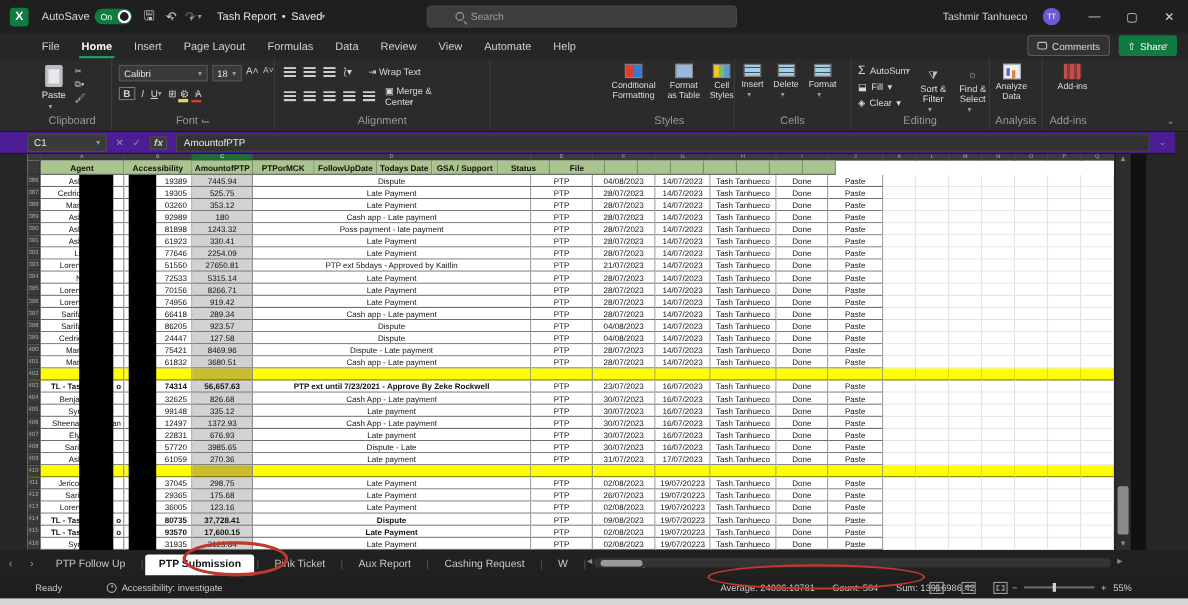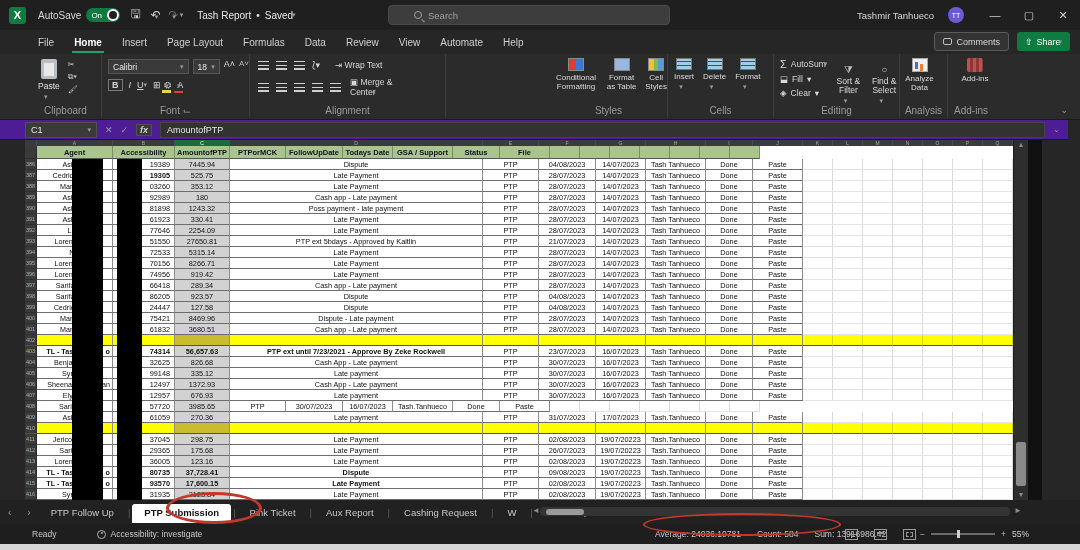--- a/index.html
+++ b/index.html
@@ -454,21 +454,21 @@
         <div class="cell ec" style="width: 30px;"></div>
         <div class="cell ec" style="width: 30px;"></div>
         <div class="cell ec" style="width: 30px;"></div>
         <div class="cell ec" style="width: 30px;"></div>
         <div class="cell ec" style="width: 30px;"></div>
         <div class="cell ec" style="width: 30px;"></div>
       </div>
       <div class="srow">
         <div class="cell rowhdr" style="width: 12px;">387</div>
         <div class="cell agent" style="width: 76px;">Cedrick D</div>
-        <div class="cell acct" style="width: 62px; font-weight: bold;">19305</div>
+        <div class="cell acct" style="width: 62px;">19305</div>
         <div class="cell sel" style="width: 55px;">525.75</div>
         <div class="cell" style="width: 253px;">Late Payment</div>
         <div class="cell" style="width: 56px;">PTP</div>
         <div class="cell" style="width: 57px;">28/07/2023</div>
         <div class="cell" style="width: 50px;">14/07/2023</div>
         <div class="cell" style="width: 60px;">Tash Tanhueco</div>
         <div class="cell" style="width: 47px;">Done</div>
         <div class="cell" style="width: 50px;">Paste</div>
         <div class="cell ec" style="width: 30px;"></div>
         <div class="cell ec" style="width: 30px;"></div>
@@ -854,21 +854,21 @@
         <div class="cell ec" style="width: 30px;"></div>
         <div class="cell ec" style="width: 30px;"></div>
         <div class="cell ec" style="width: 30px;"></div>
         <div class="cell ec" style="width: 30px;"></div>
         <div class="cell ec" style="width: 30px;"></div>
         <div class="cell ec" style="width: 30px;"></div>
       </div>
       <div class="srow">
         <div class="cell rowhdr" style="width: 12px;">407</div>
         <div class="cell agent" style="width: 76px;">Elyssa</div>
-        <div class="cell acct" style="width: 62px;">12957</div>
+        <div class="cell acct" style="width: 62px;">22831</div>
         <div class="cell sel" style="width: 55px;">676.93</div>
         <div class="cell" style="width: 253px;">Late payment</div>
         <div class="cell" style="width: 56px;">PTP</div>
         <div class="cell" style="width: 57px;">30/07/2023</div>
         <div class="cell" style="width: 50px;">16/07/2023</div>
         <div class="cell" style="width: 60px;">Tash Tanhueco</div>
         <div class="cell" style="width: 47px;">Done</div>
         <div class="cell" style="width: 50px;">Paste</div>
         <div class="cell ec" style="width: 30px;"></div>
         <div class="cell ec" style="width: 30px;"></div>
@@ -876,20 +876,21 @@
         <div class="cell ec" style="width: 30px;"></div>
         <div class="cell ec" style="width: 30px;"></div>
         <div class="cell ec" style="width: 30px;"></div>
         <div class="cell ec" style="width: 30px;"></div>
       </div>
       <div class="srow">
         <div class="cell rowhdr" style="width: 12px;">408</div>
         <div class="cell agent" style="width: 76px;">Sarifa T</div>
         <div class="cell acct" style="width: 62px;">57720</div>
         <div class="cell sel" style="width: 55px;">3985.65</div>
+        <div class="cell" style="width: 253px;">Dispute - Late</div>
         <div class="cell" style="width: 56px;">PTP</div>
         <div class="cell" style="width: 57px;">30/07/2023</div>
         <div class="cell" style="width: 50px;">16/07/2023</div>
         <div class="cell" style="width: 60px;">Tash.Tanhueco</div>
         <div class="cell" style="width: 47px;">Done</div>
         <div class="cell" style="width: 50px;">Paste</div>
         <div class="cell ec" style="width: 30px;"></div>
         <div class="cell ec" style="width: 30px;"></div>
         <div class="cell ec" style="width: 30px;"></div>
         <div class="cell ec" style="width: 30px;"></div>

